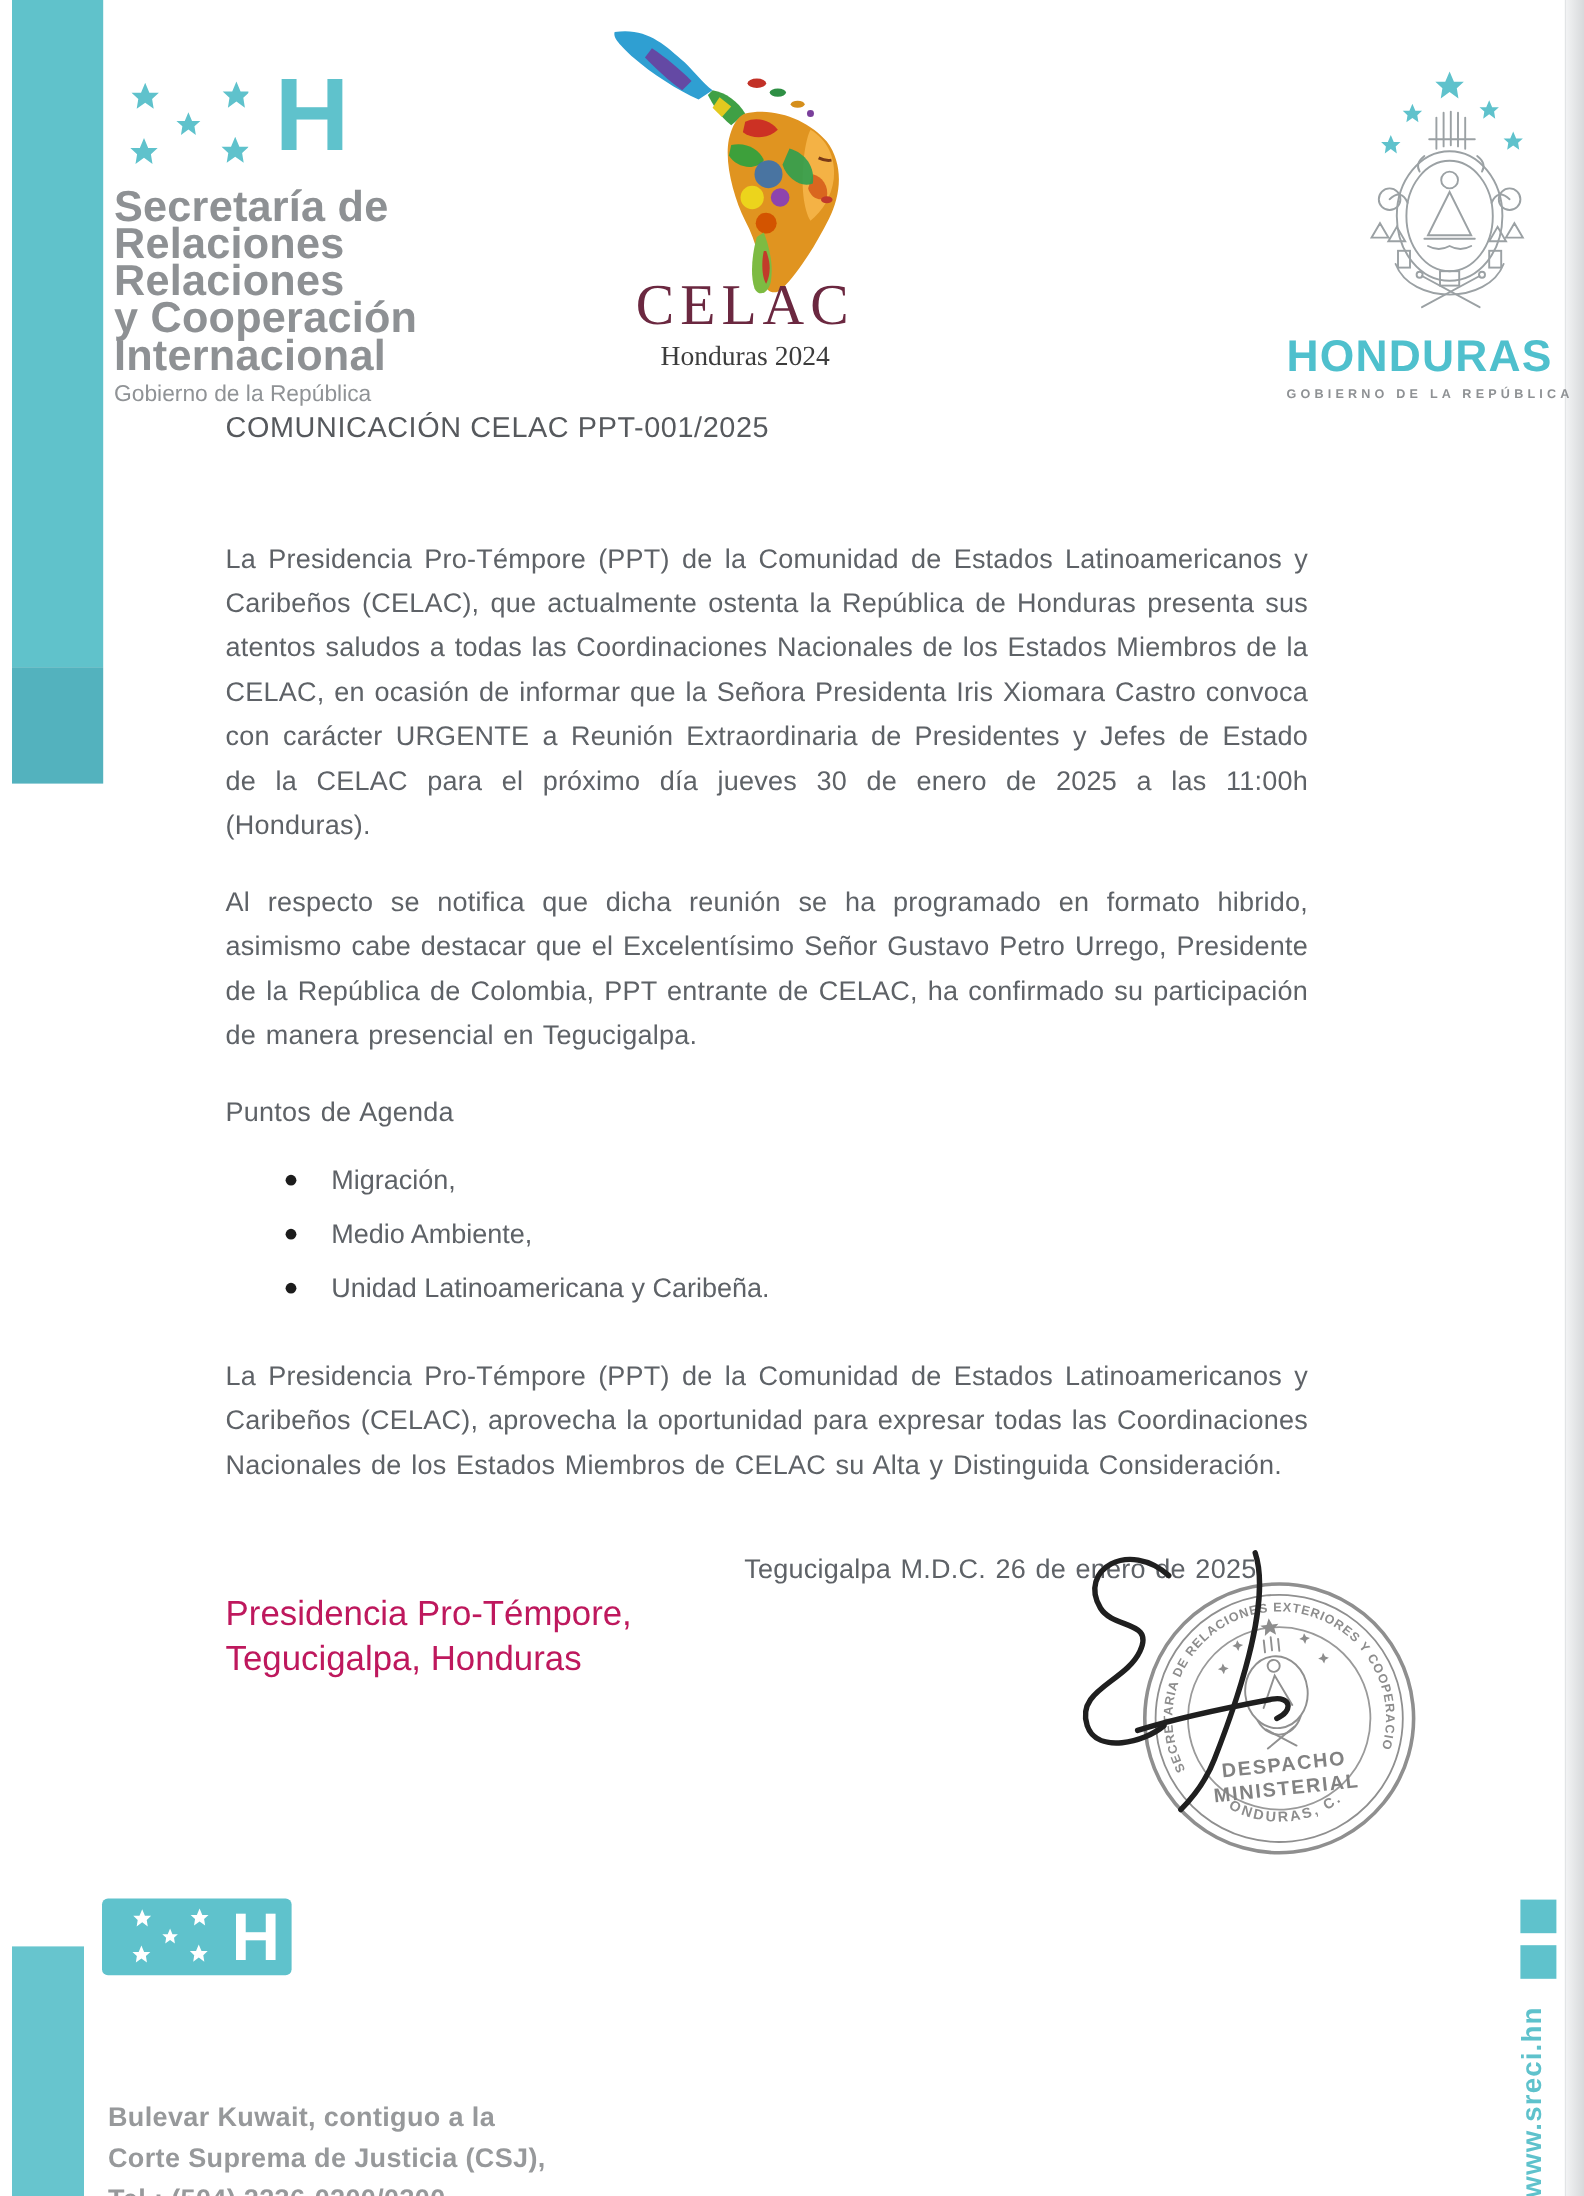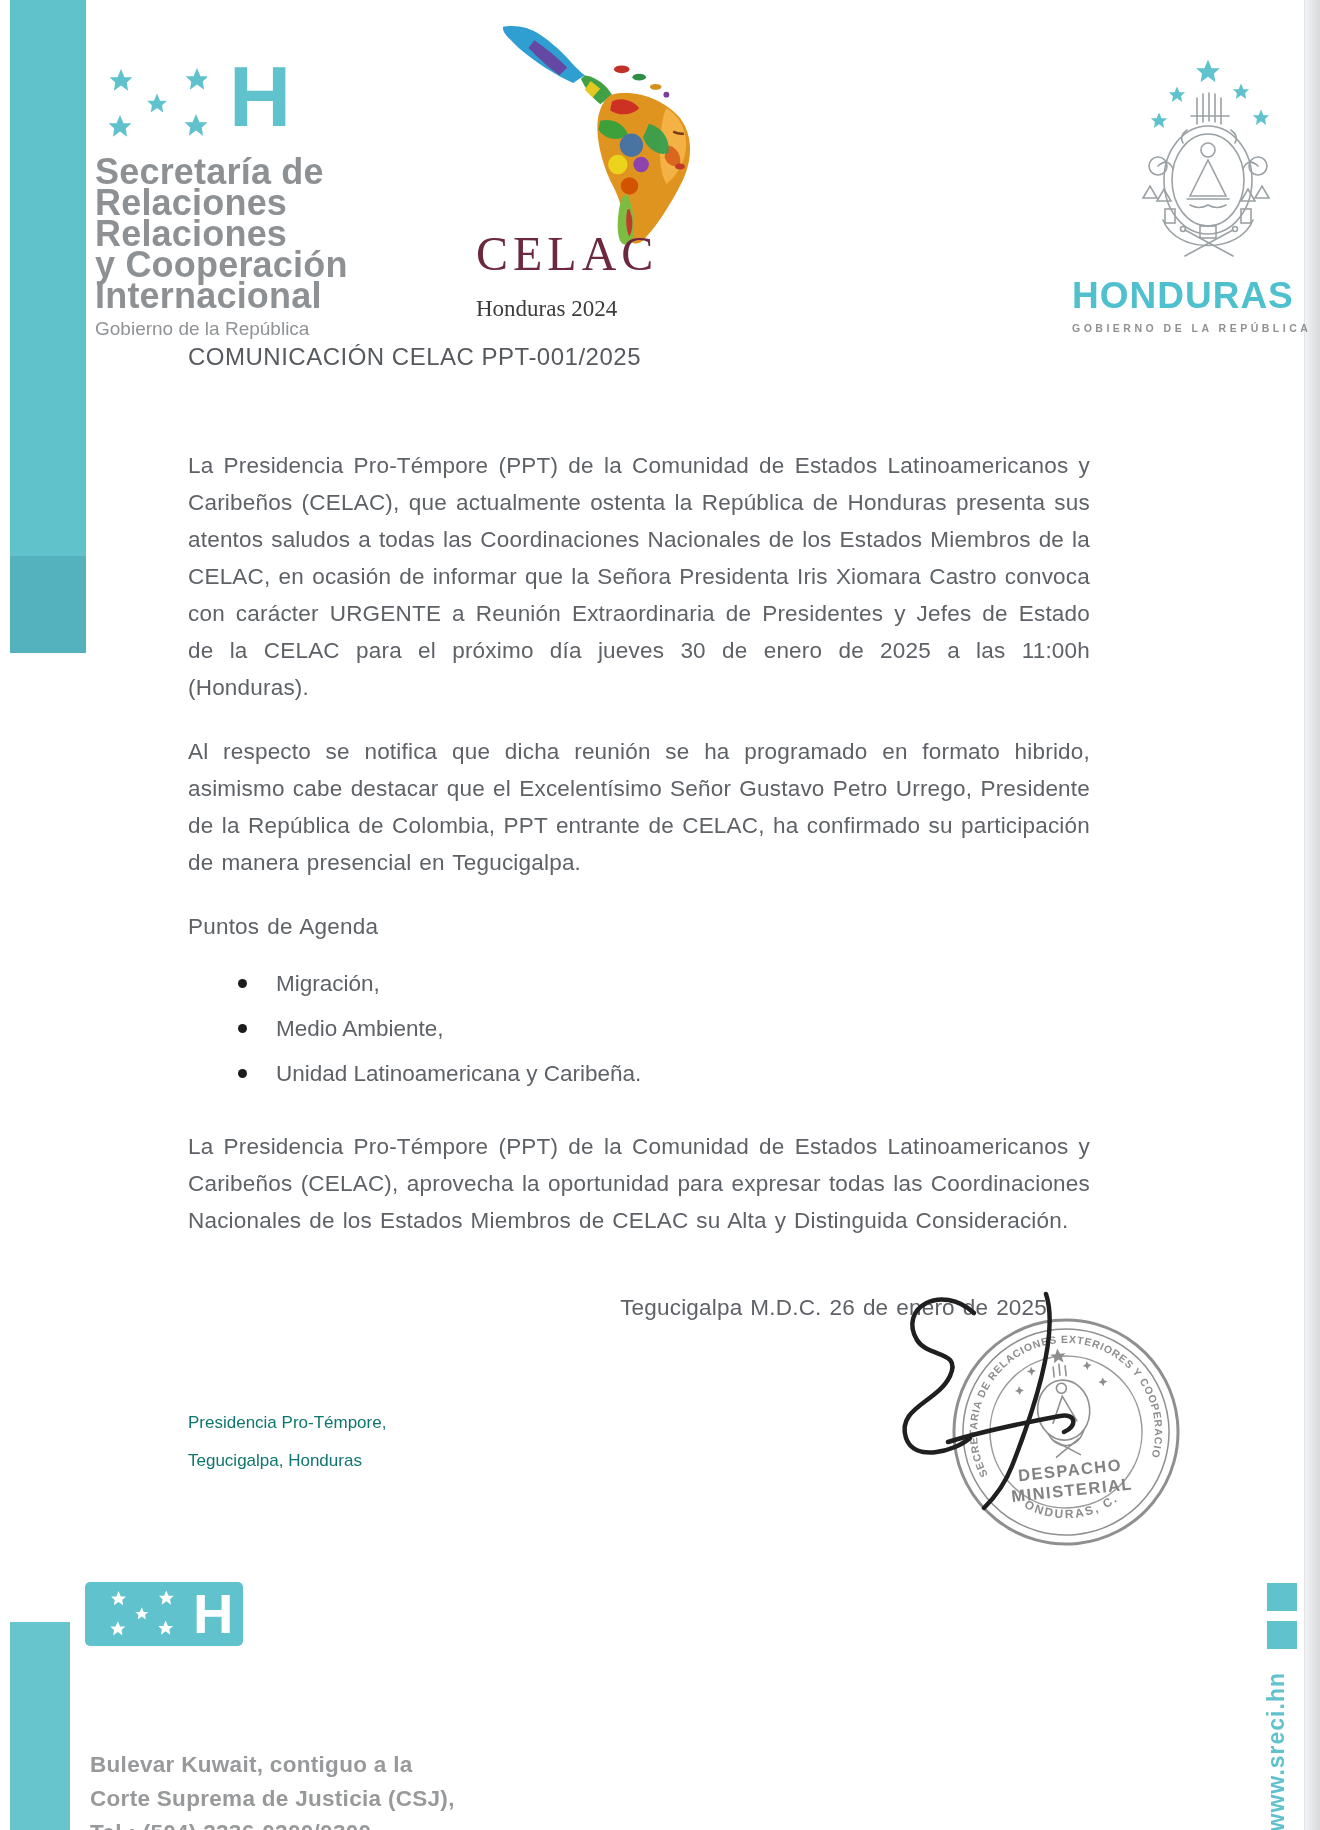--- a/index.html
+++ b/index.html
@@ -14,40 +14,40 @@
   .side-bar-top{position:absolute;left:10px;top:0;width:76px;height:556px;background:#60c2cb;}
   .side-bar-mid{position:absolute;left:10px;top:556px;width:76px;height:97px;background:#53b2be;}
   .side-bar-footer{position:absolute;left:10px;top:1622px;width:60px;height:208px;background:#67c5ce;}
   
   .sre-logo{position:absolute;left:95px;top:60px;width:300px;}
   .sre-logo-top{display:flex;align-items:flex-start;}
   .sre-h{font-weight:800;font-size:86px;line-height:72px;color:#5fc2cc;margin-left:22px;letter-spacing:-2px;}
   .sre-lines{margin-top:10px;font-weight:700;font-size:36px;line-height:31px;color:#8e9194;letter-spacing:.2px;}
   .sre-tagline{margin-top:7px;font-size:19px;color:#909396;font-weight:400;}
   
-  .celac-logo{position:absolute;left:476px;top:18px;width:290px;text-align:left;}
+  .celac-logo{position:absolute;left:476px;top:18px;width:290px;text-align:center;}
   .celac-title{font-family:"Liberation Serif",serif;font-size:48px;color:#6b2840;
     letter-spacing:5px;margin-top:-26px;font-weight:500;}
-  .celac-sub{font-family:"Liberation Serif",serif;font-size:23px;color:#3c3c3c;margin-top:15px;}
+  .celac-sub{font-family:"Liberation Serif",serif;font-size:23px;color:#3c3c3c;margin-top:2px;}
   
   .hn-logo{position:absolute;left:1072px;top:58px;width:272px;text-align:left;}
   .hn-word{font-size:37px;font-weight:800;color:#4fc0cd;letter-spacing:1px;margin-top:8px;}
   .hn-tagline{font-size:10.5px;font-weight:700;letter-spacing:3.5px;color:#8e9194;margin-top:5px;}
   
   .letter{position:absolute;left:188px;top:343px;width:902px;color:#5e6267;}
   .letter h1{font-size:24px;font-weight:400;color:#56595d;margin:0 0 76px 0;letter-spacing:.5px;}
   .letter p{font-size:22.5px;line-height:37px;margin:0 0 27px 0;text-align:justify;
     letter-spacing:.2px;word-spacing:1.5px;}
   .agenda-title{margin-bottom:16px !important;text-align:left;}
   .letter ul{list-style:none;margin:0 0 32px 0;padding:0;}
   .letter li{font-size:22.5px;line-height:45px;padding-left:88px;position:relative;}
   .letter li::before{content:"";position:absolute;left:50px;top:18px;width:9px;height:9px;
     border-radius:50%;background:#1c1c1c;}
   .dateline{text-align:right !important;margin:50px 43px 0 0 !important;}
-  .sig-block{margin-top:78px;font-size:17px;line-height:38px;color:#0f766e;}
+  .sig-block{font-size:29px;line-height:38px;color:#be185d;}
   
   .stamp-wrap{position:absolute;left:878px;top:1280px;width:340px;height:305px;}
   
   .footer-badge{position:absolute;left:85px;top:1582px;width:158px;height:64px;background:#5fc2cc;
     border-radius:5px;display:flex;align-items:center;padding-left:12px;box-sizing:border-box;}
   .footer-h{color:#ffffff;font-weight:800;font-size:56px;line-height:50px;margin-left:12px;letter-spacing:-1px;}
   .footer-address{position:absolute;left:90px;top:1748px;font-size:22.5px;line-height:34px;
     color:#97999b;font-weight:600;letter-spacing:.3px;}
   .sq{position:absolute;left:1267px;width:30px;height:28px;background:#5fc2cc;}
   .sq1{top:1583px;} .sq2{top:1621px;}

